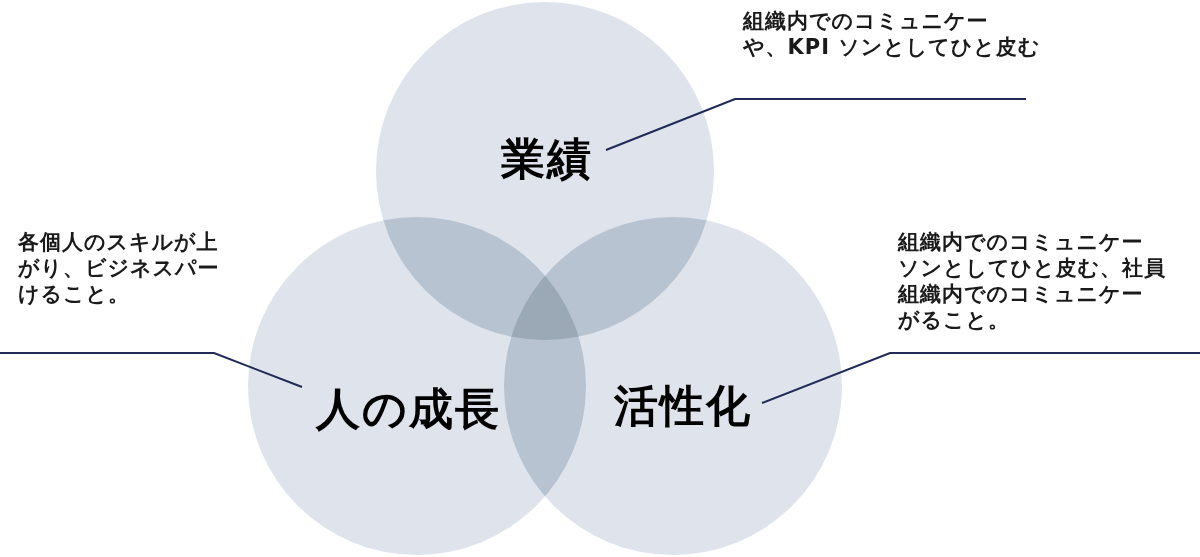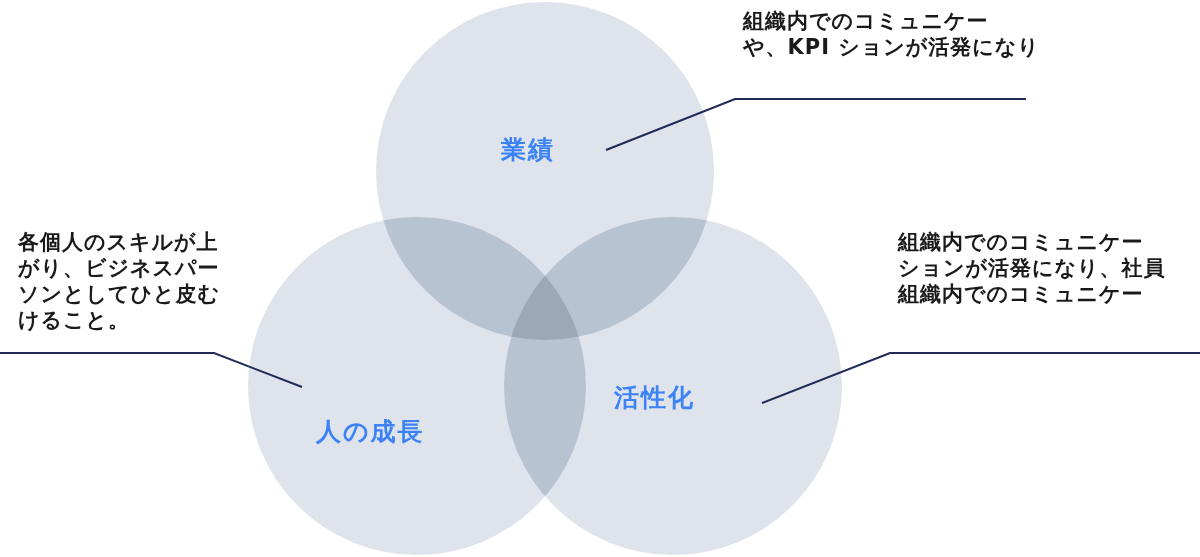--- a/index.html
+++ b/index.html
@@ -1,21 +1,21 @@
 <!DOCTYPE html>
 <html><head>
   <meta charset="utf-8">
   <style>
     html, body { margin: 0; padding: 0; background: #ffffff; }
     body { width: 1200px; height: 557px; position: relative; overflow: hidden;
            font-family: "DejaVu Sans", "Liberation Sans", sans-serif; }
     svg.venn { position: absolute; left: 0; top: 0; }
     .label {
-      position: absolute; color: #3b82f6; font-weight: bold;
-      font-size: 25px; letter-spacing: 2px; white-space: nowrap; line-height: 1;
+      position: absolute; color: #000000; font-weight: bold;
+      font-size: 44px; letter-spacing: 2px; white-space: nowrap; line-height: 1;
     }
     .desc {
       position: absolute; color: #1a1a1a; font-weight: bold;
       font-size: 21px; line-height: 26px; letter-spacing: 1px;
     }
     .desc span { display: block; white-space: nowrap; }
   </style>
 </head>
 <body>
 
@@ -49,32 +49,32 @@
       <circle cx="673" cy="386" r="169" fill="#9ba8b6"></circle>
     </g>
   </g>
 
   <polyline points="606,150 735,99 1026,99" fill="none" stroke="#1f2a56" stroke-width="2"></polyline>
   <polyline points="0,353 214,353 302,387" fill="none" stroke="#1f2a56" stroke-width="2"></polyline>
   <polyline points="762,403 890,353 1200,353" fill="none" stroke="#1f2a56" stroke-width="2"></polyline>
 </svg>
 
 <div class="label" style="left:501px; top:137px;">業績</div>
-<div class="label" style="left:316px; top:387px;margin-top:32px;">人の成長</div>
+<div class="label" style="left:316px; top:387px;">人の成長</div>
 <div class="label" style="left:614px; top:387px;font-family:Liberation Mono, monospace;">活性化</div>
 
 <div class="desc" style="left:743px; top:8px;">
   <span>組織内でのコミュニケー</span>
-  <span>や、KPI ションが活発になり</span>
+  <span>や、KPI ソンとしてひと皮む</span>
 </div>
 
 <div class="desc" style="left:2px; top:229px;margin-left:16px;">
   <span>各個人のスキルが上</span>
   <span>がり、ビジネスパー</span>
-  <span>ソンとしてひと皮む</span>
   <span>けること。</span>
 </div>
 
 <div class="desc" style="left:898px; top:229px;">
   <span>組織内でのコミュニケー</span>
-  <span>ションが活発になり、社員</span>
+  <span>ソンとしてひと皮む、社員</span>
   <span>組織内でのコミュニケー</span>
+  <span>がること。</span>
 </div>
 
 </body></html>

